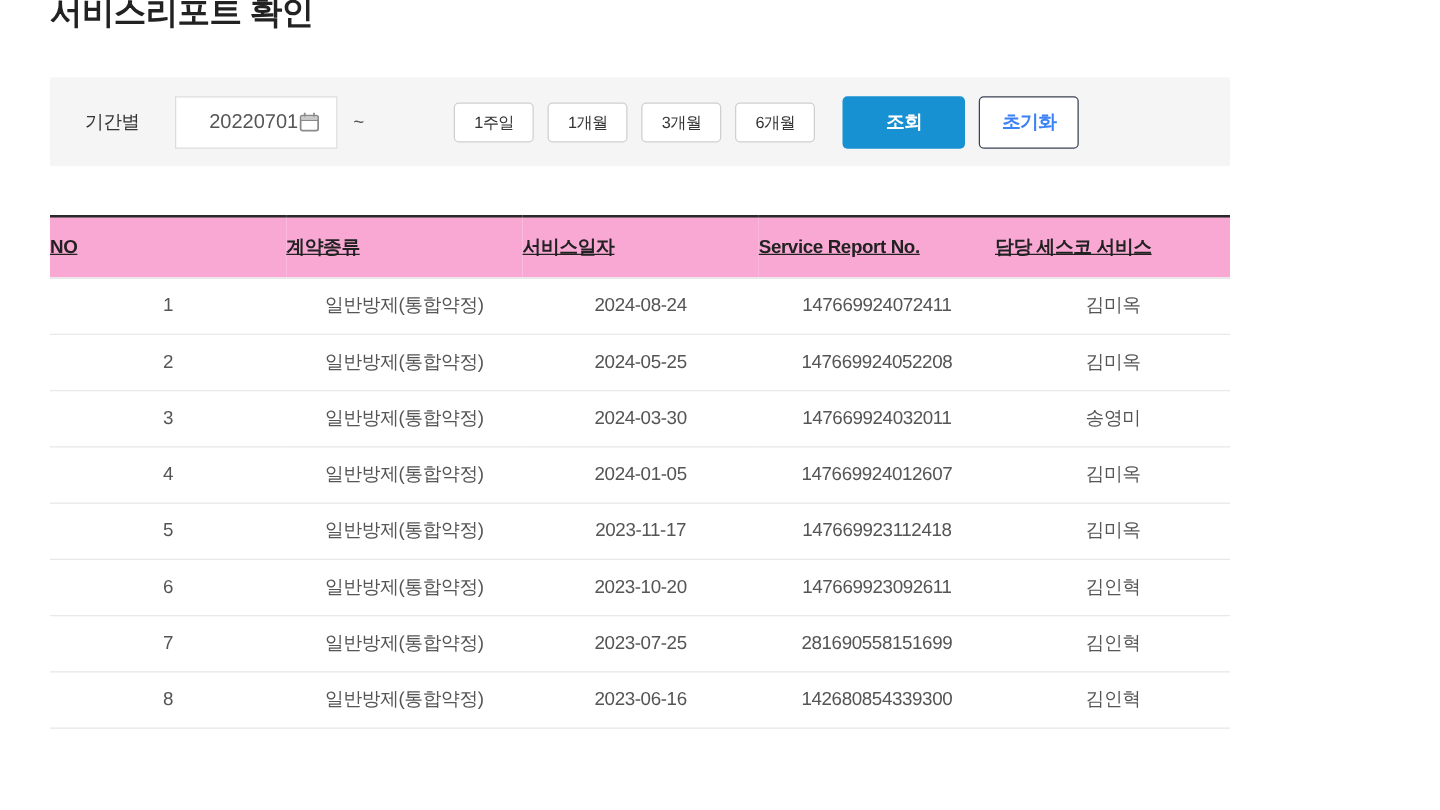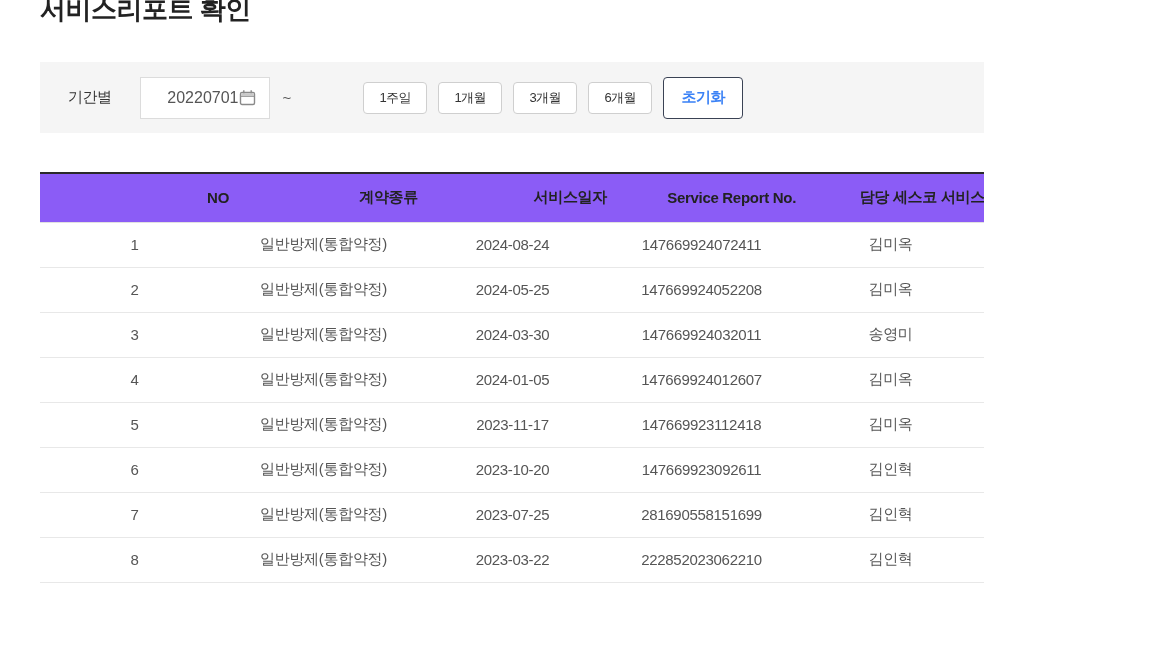--- a/index.html
+++ b/index.html
@@ -115,27 +115,28 @@
     position: absolute;
     left: 40px;
     top: 172px;
     width: 945px;
     border-collapse: collapse;
     border-top: 2px solid #2a2a2a;
     table-layout: fixed;
   }
   .report-table th {
     height: 49px;
-    background: #8b5cf6;
+    background: #f9a8d4;
     font-size: 15px;
     font-weight: 700;
     color: #222;
     letter-spacing: -0.3px;
-    text-align: right;
+    text-align: left;
     border-bottom: 1px solid #e1e1e1;
+    text-decoration: underline;
   }
   .report-table td {
     height: 45px;
     font-size: 15px;
     color: #555;
     letter-spacing: -0.3px;
     text-align: center;
     border-bottom: 1px solid #e8e8e8;
     background: #ffffff;
   }
@@ -166,20 +167,21 @@
     <span class="tilde">~</span>
 
 
     <div class="period-group">
       <button class="period-btn">1주일</button>
       <button class="period-btn">1개월</button>
       <button class="period-btn">3개월</button>
       <button class="period-btn">6개월</button>
     </div>
 
+    <button class="search-btn">조회</button>
     <button class="reset-btn">초기화</button>
   </div>
 
   <table class="report-table">
     <thead>
       <tr>
         <th style="width:20%">NO</th>
         <th style="width:20%">계약종류</th>
         <th style="width:20%">서비스일자</th>
         <th style="width:20%">Service Report No.</th>
@@ -239,20 +241,20 @@
       <td>7</td>
       <td>일반방제(통합약정)</td>
       <td>2023-07-25</td>
       <td>281690558151699</td>
       <td>김인혁</td>
     </tr>
 
     <tr>
       <td>8</td>
       <td>일반방제(통합약정)</td>
-      <td>2023-03-22</td>
-      <td>222852023062210</td>
+      <td>2023-06-16</td>
+      <td>142680854339300</td>
       <td>김인혁</td>
     </tr>
   </tbody>
   </table>
 
 </div>
 
 </body></html>

